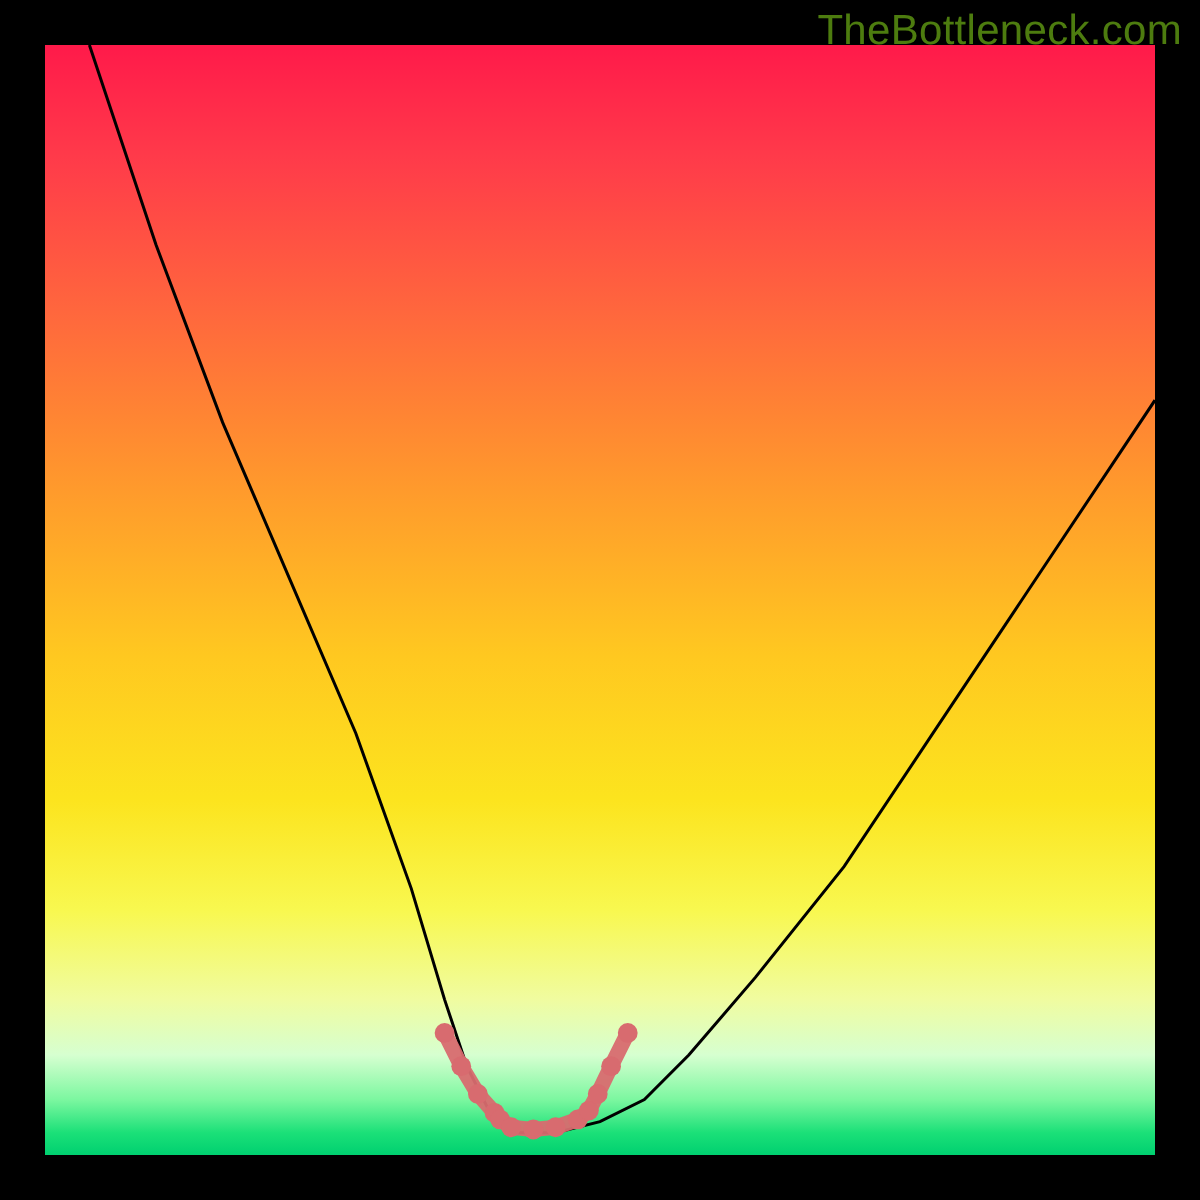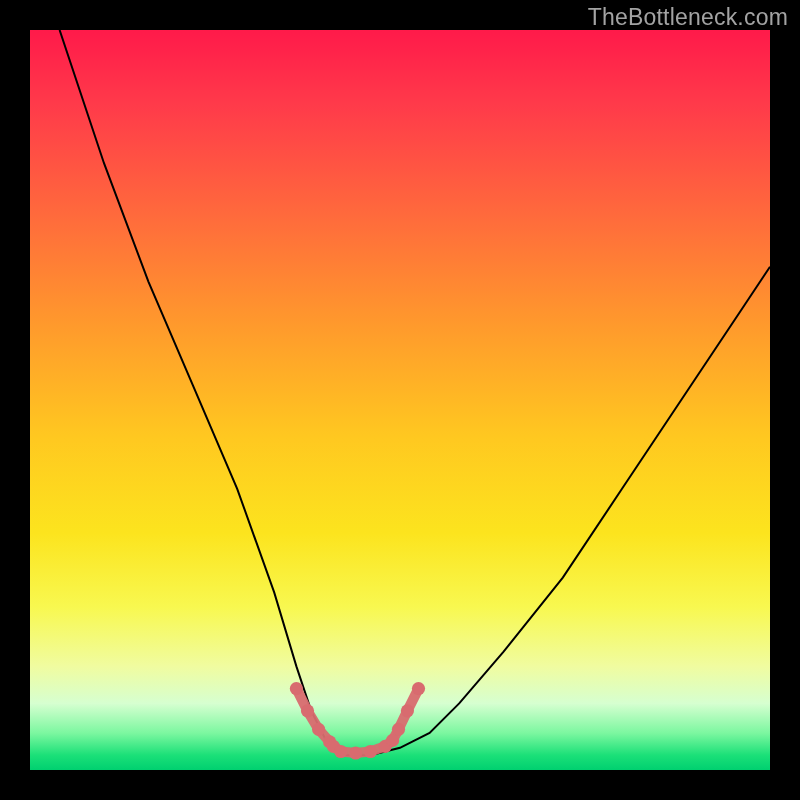--- a/index.html
+++ b/index.html
@@ -42,22 +42,22 @@
       #d6ffd0 91%,
       #7cf7a0 95%,
       #1be078 98%,
       #00d070 100%
     );
   }
   .watermark {
     position: absolute;
     top: 4px;
     right: 12px;
-    color: #a3a3a3;
-    font-size: 23px;
+    color: #4d7c0f;
+    font-size: 28px;
     letter-spacing: 0.2px;
     user-select: none;
   }
   svg.curve {
     position: absolute;
     left: 0; top: 0;
     width: 740px; height: 740px;
   }
 </style>
 </head>

